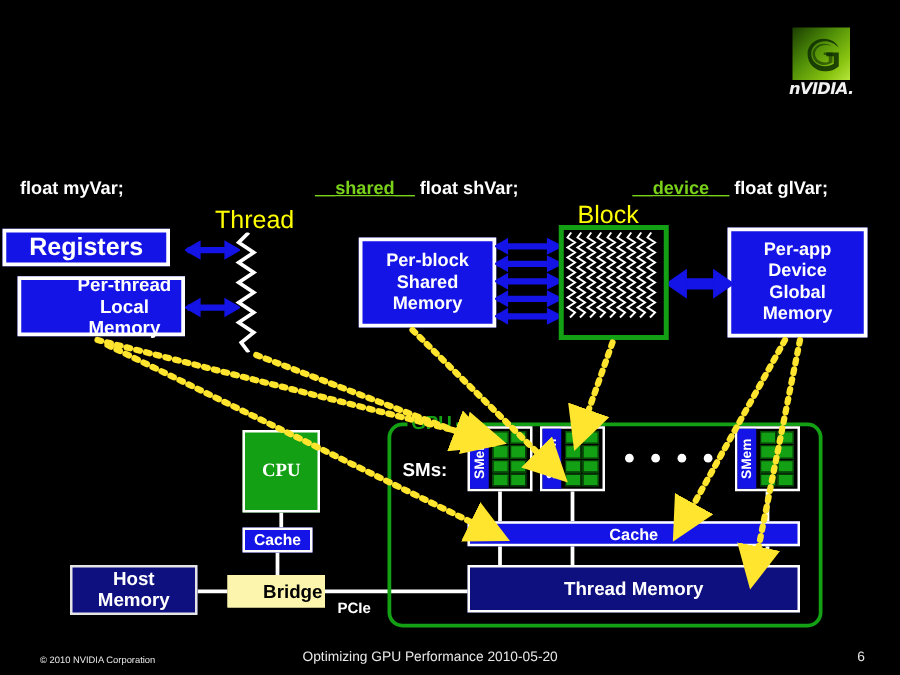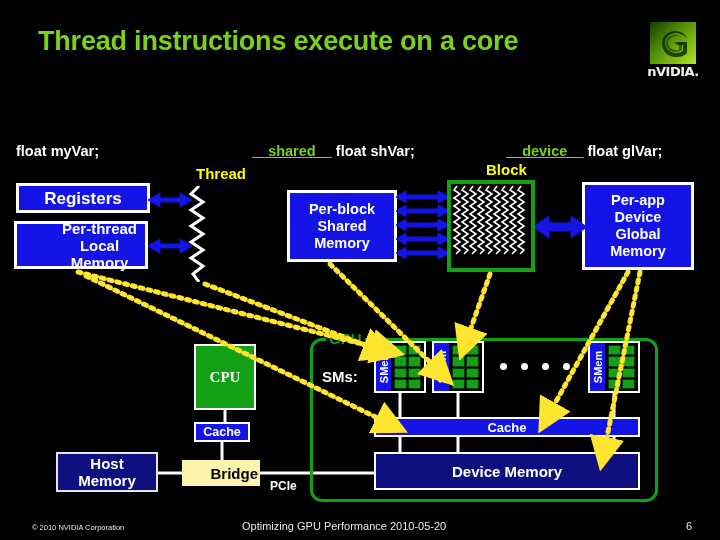--- a/index.html
+++ b/index.html
@@ -26,22 +26,22 @@
     font-size: 27px;
     font-weight: bold;
     line-height: 31px;
     letter-spacing: -0.2px;
   }
   .title div { white-space: nowrap; }
 
   
   .logo {
     position: absolute;
-    left: 644px; top: 22px;
-    width: 58px; height: 62px;
+    left: 628px; top: 22px;
+    width: 58px; height: 62px; font-style: italic;
   }
   .logo .mark {
     position: absolute; left: 6px; top: 0;
     width: 46px; height: 42px;
     background: linear-gradient(135deg, #1a3d00 0%, #4e8c08 40%, #86c10f 75%, #b6e63a 100%);
   }
   .logo .eye {
     position: absolute; left: 6px; top: 0;
     width: 46px; height: 42px;
   }
@@ -68,43 +68,42 @@
   }
   .code .kw { color: #7ad11a; text-decoration: underline; }
   #code-thread { left: 16px; }
   #code-shared { left: 252px; }
   #code-device { left: 506px; }
 
   
   .ylabel {
     position: absolute;
     color: #ffff00;
-    font-size: 15px;
-    font-weight: bold;
+    font-size: 20px;
+    font-weight: normal;
     white-space: nowrap;
-    margin-left: 24px;
   }
   #label-thread { left: 172px; top: 165px; }
   #label-block  { left: 462px; top: 161px; }
 
   
   .bluebox {
     position: absolute;
     background: #1414e6;
     border: 3px solid #ffffff;
     color: #ffffff;
     font-weight: bold;
     display: flex;
     align-items: center;
     justify-content: center;
     text-align: center;
     line-height: 17px;
     box-sizing: border-box;
   }
-  #box-registers   { left: 16px; top: 183px; width: 134px; height: 30px; font-size: 17px; }
+  #box-registers   { left: 2px; top: 183px; width: 134px; height: 30px; font-size: 20px; }
   #box-localmem    { left: 14px; top: 221px; width: 134px; height: 48px; font-size: 15px; padding-left: 37px; }
   #box-sharedmem   { left: 287px; top: 190px; width: 110px; height: 72px; font-size: 14.5px; }
   #box-globalmem   { left: 582px; top: 182px; width: 112px; height: 88px; font-size: 14.5px; }
 
   
   #thread-squiggle {
     position: absolute;
     left: 186px; top: 186px;
     width: 26px; height: 96px;
   }
@@ -310,21 +309,20 @@
   #footer-copy { left: 32px; font-size: 7.5px; }
   #footer-center { left: 242px; font-size: 11px; }
   #footer-page { right: 28px; font-size: 11px; }
 </style>
 </head>
 <body>
 
 <div class="slide">
 
   <div class="title">
-    <div>Thread instructions execute on a core</div>
   </div>
 
   <div class="logo">
     <div class="mark"></div>
     <svg class="eye" viewBox="0 0 46 42">
       <path d="M12 21c0-7 6-12 13-12 6 0 10 3 12 7-3-3-7-5-11-5-6 0-11 4-11 10s5 10 11 10c3 0 5-1 7-2v-6h-6v-3h10v11c-3 3-7 4-11 4-8 0-14-6-14-14z" fill="#0d2d00" opacity="0.85"></path>
       <path d="M16 21c0-4 4-8 9-8 3 0 5 1 7 2-2-1-4-1-6-1-4 0-8 3-8 7s4 7 8 7c1 0 2 0 3-1v-5h-4v-2h7v8c-2 1-4 2-7 2-5 0-9-4-9-9z" fill="#0d2d00" opacity="0.6"></path>
     </svg>
     <div class="word">nVIDIA.</div>
   </div>
@@ -505,21 +503,21 @@
     <i></i>
     <i></i>
     <i></i>
     <i></i>
   </div>
 
   <div id="gpu-cache">
     <span>Cache</span>
   </div>
   <div id="device-memory">
-    <span>Device Memory</span>
+    <span>Thread Memory</span>
   </div>
 
   <div id="cpu-box">
     <span>CPU</span>
   </div>
   <div id="cpu-cache">
     <span>Cache</span>
   </div>
   <div id="host-memory">
     <span>

